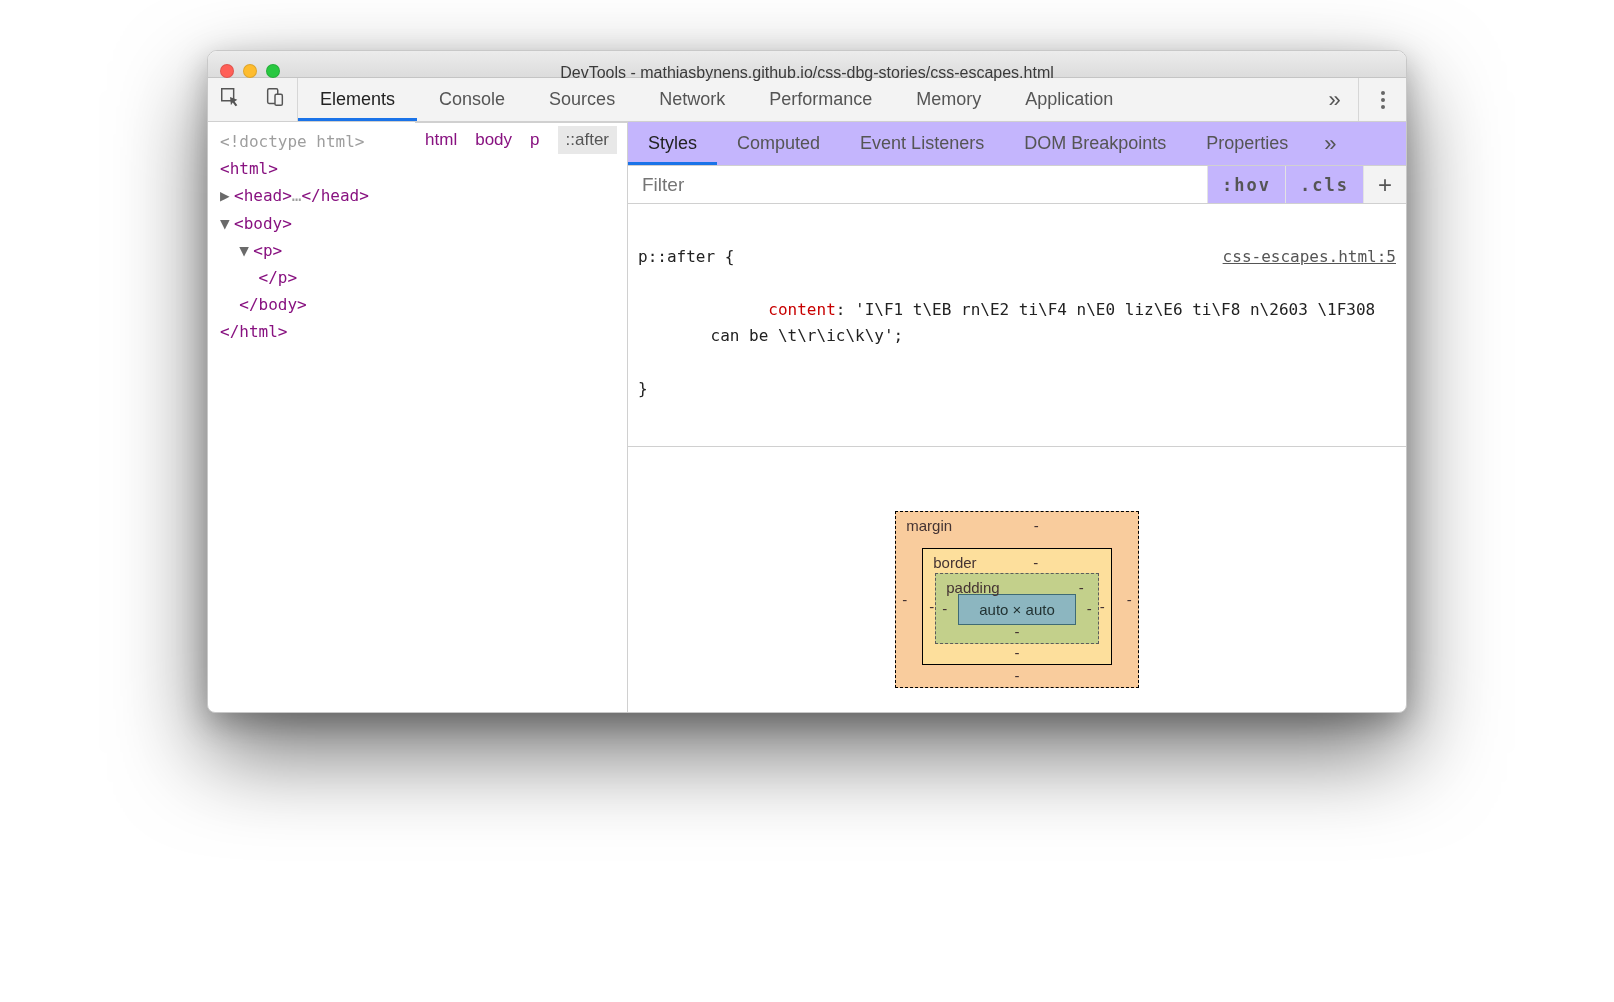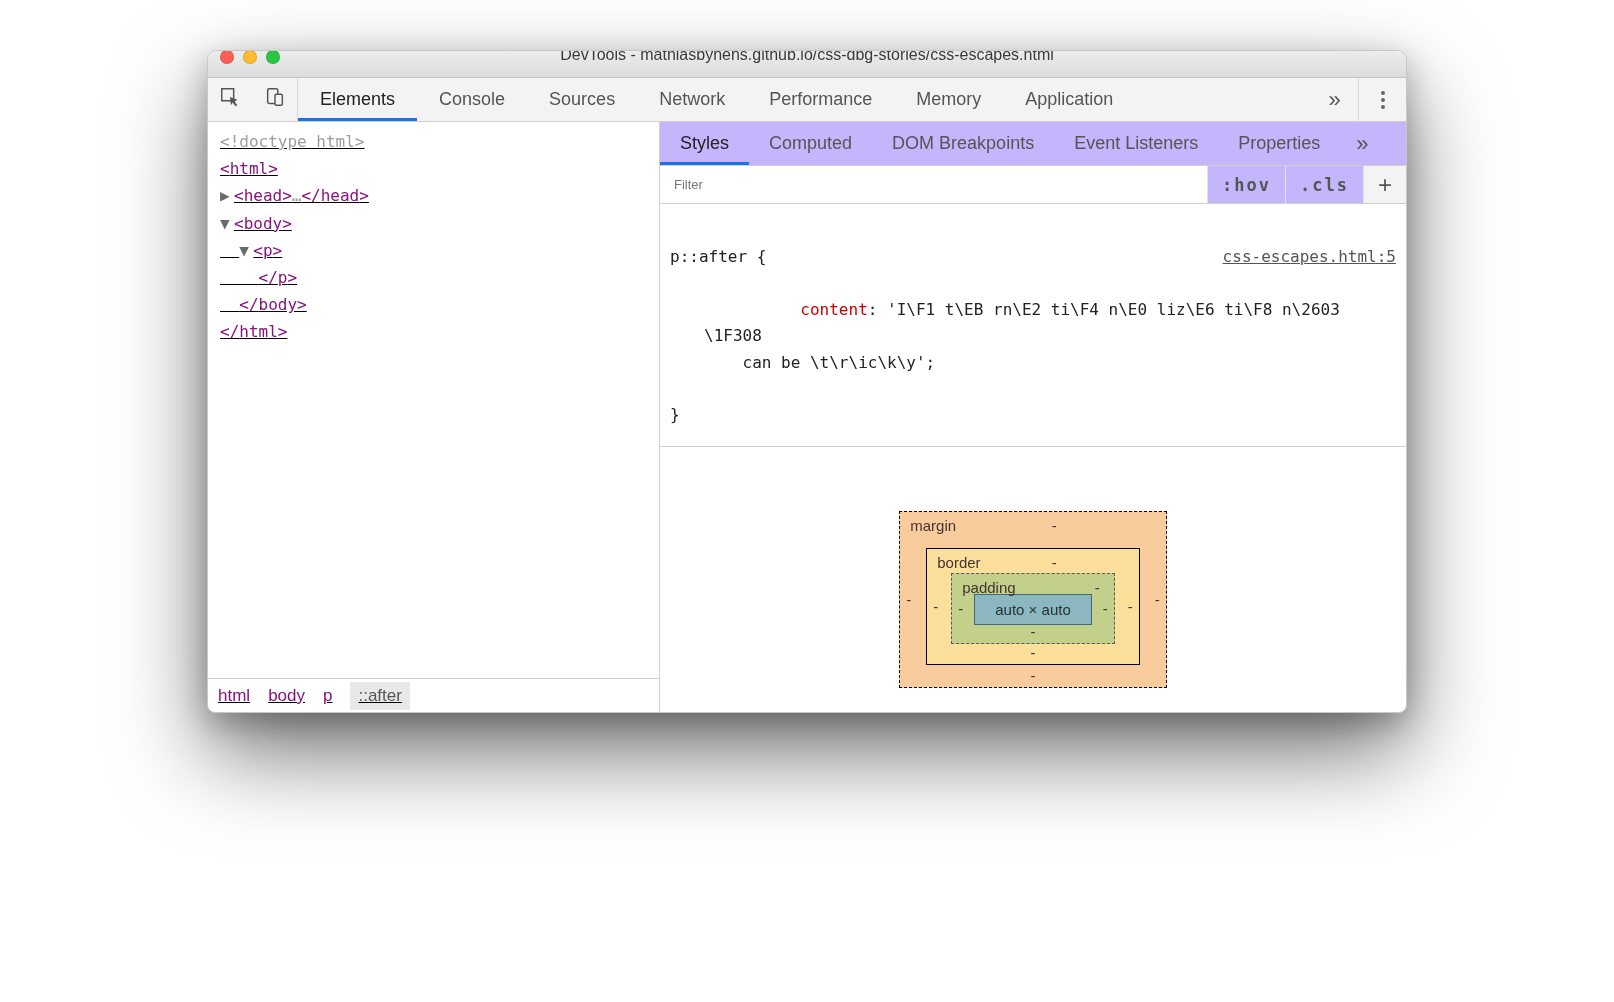--- a/index.html
+++ b/index.html
@@ -19,21 +19,21 @@
     box-shadow: 0 40px 90px rgba(0,0,0,0.55), 0 10px 30px rgba(0,0,0,0.25);
     overflow: hidden;
     border: 1px solid #c8c8c8;
   }
   
   .titlebar {
     height: 24px;
     background: linear-gradient(#ececec,#dcdcdc);
     border-bottom: 1px solid #c4c4c4;
     display: flex;
-    align-items: flex-end;
+    align-items: flex-start;
     padding: 13px 12px;
     position: relative;
   }
   .traffic { display: flex; gap: 9px; align-items: center; }
   .tl-btn { width: 14px; height: 14px; border-radius: 50%; border: 1px solid rgba(0,0,0,0.12); }
   .tl-close { background:#ff5f57; }
   .tl-min   { background:#febc2e; }
   .tl-max   { background:#28c840; }
   .win-title {
     position: absolute; left:0; right:0; text-align:center;
@@ -68,24 +68,23 @@
     width:48px; display:flex; align-items:center; justify-content:center;
     border-left:1px solid #d6d6d6;
   }
   .dots { display:flex; flex-direction:column; gap:3px;}
   .dots span{ width:4px;height:4px;background:#666;border-radius:50%;}
   
   .body-split{
     display:flex; height: 590px;
   }
   .elements-panel{
-    width:452px; border-right:1px solid #d0d0d0; display:flex; flex-direction:column;
+    width:420px; border-right:1px solid #d0d0d0; display:flex; flex-direction:row;
     font-family: Menlo, Consolas, monospace;
     font-size: 16px;
-    text-decoration: underline;
   }
   .dom-tree{
     flex:1; padding: 6px 0 0 12px; overflow:auto; line-height: 1.7;
   }
   .dom-line{ white-space:pre; }
   .c-gray{ color:#9e9e9e; }
   .c-tag{ color:#881280; }
   .tw{ display:inline-block; width:14px; color:#6a6a6a; }
   .dom-selected{
     background:#e8e8e8;
@@ -111,21 +110,21 @@
     display:flex; align-items:center; font-size:18px; color:#555;
   }
   .right-tab{ padding:0 20px; height:100%; display:flex; align-items:center;}
   .right-tab.active{ color:#222; box-shadow: inset 0 -3px 0 #1a73e8;}
   .right-more{ padding:0 16px; color:#555; font-size:22px;}
   .filter-row{
     height:38px; border-bottom:1px solid #d0d0d0; display:flex; align-items:center;
     font-size:17px; color:#777;
   }
   .filter-input{
-    flex:1; border:none; outline:none; padding:0 14px; font-size:13px; background:transparent;
+    flex:1; border:none; outline:none; padding:0 14px; font-size:19px; background:transparent;
   }
   .filter-btn{ padding:0 14px; color:#555; border-left:1px solid #e3e3e3; height:100%; display:flex; align-items:center; font-family:Menlo,monospace; letter-spacing:2px; background:#c4b5fd;font-weight:bold;}
   .filter-plus{ padding:0 14px; font-size:24px; color:#555; border-left:1px solid #e3e3e3; height:100%; display:flex; align-items:center; background:#f3f3f3;}
   .styles-body{
     flex:1; padding: 8px 10px;
     font-family: Menlo, Consolas, monospace; font-size:16px; line-height:1.65;
     border-bottom:1px solid #d0d0d0;
     color:#222;
   }
   .rule-head{ display:flex; justify-content:space-between;margin-top:32px;}
@@ -135,21 +134,21 @@
   .rule-body{ padding-left: 34px; text-indent:-0px; white-space:pre-wrap; }
   
   .boxmodel-wrap{ flex:1; display:flex; align-items:center; justify-content:center; padding-top:40px; }
   .bm-margin{
     border:1.5px dashed #000; background:#f9cc9d; padding: 4px 26px 22px; position:relative;
     font-family: -apple-system,sans-serif; font-size:15px; color:#433;
     text-align:center;
   }
   .bm-label{ position:absolute; top:5px; left:10px; font-size:15px;}
   .bm-border{
-    border:1.6px solid #000; background:#fddf9c; padding: 4px 24px 20px; margin-top:32px; position:relative;
+    border:1.6px solid #000; background:#fddf9c; padding: 4px 12px 20px; margin-top:32px; position:relative;
   }
   .bm-padding{
     border:1.5px dashed #5b5b5b; background:#c3d08b; padding: 4px 22px 18px; margin-top:20px; position:relative;
   }
   .bm-content{
     background:#8cb6c0; border:1px solid #316; padding: 6px 20px; margin-top:16px; color:#233; border-color:#3f6b75;
   }
   .bm-side{ position:absolute; font-size:15px; }
   .bm-top{ top:5px; left:50%; transform:translateX(-50%);}
   .bm-bottom{ bottom:3px; left:50%; transform:translateX(-50%);}
@@ -223,22 +222,22 @@
         <span>body</span>
         <span>p</span>
         <span class="active">::after</span>
       </div>
     </div>
 
     <div class="right-panel">
       <div class="right-tabs">
         <div class="right-tab active">Styles</div>
         <div class="right-tab">Computed</div>
+        <div class="right-tab">Event Listeners</div>
         <div class="right-tab">DOM Breakpoints</div>
-        <div class="right-tab">Event Listeners</div>
         <div class="right-tab">Properties</div>
         <div class="right-more">»</div>
       </div>
       <div class="filter-row">
         <input class="filter-input" placeholder="Filter" style="">
         <div class="filter-btn">:hov</div>
         <div class="filter-btn">.cls</div>
         <div class="filter-plus">+</div>
       </div>
       <div class="styles-body">

